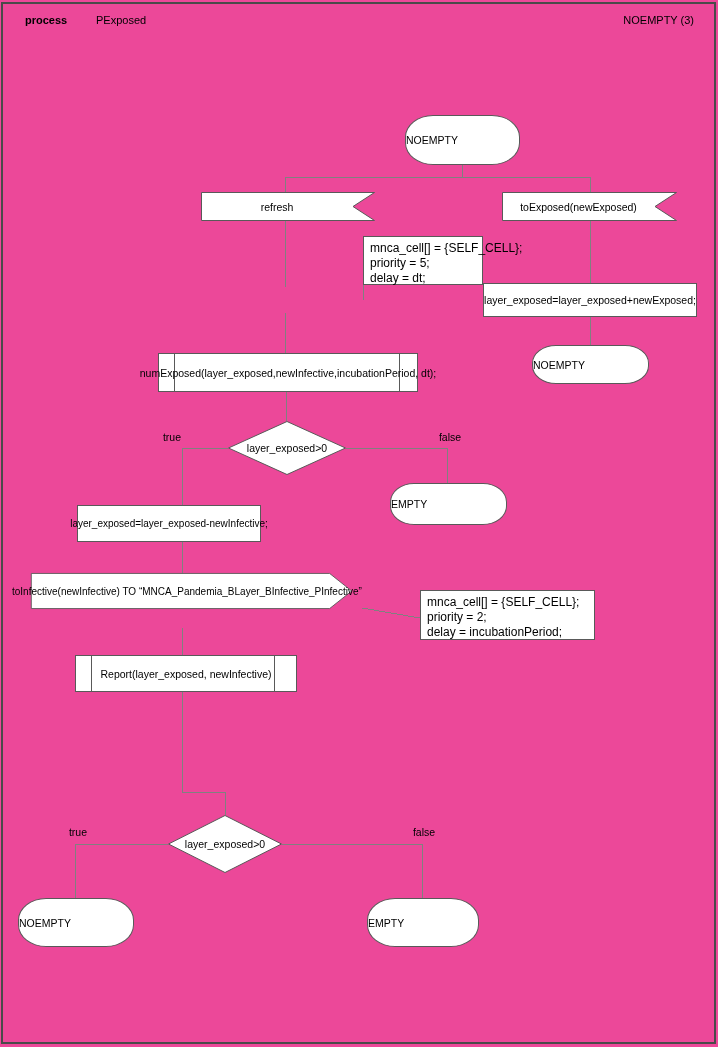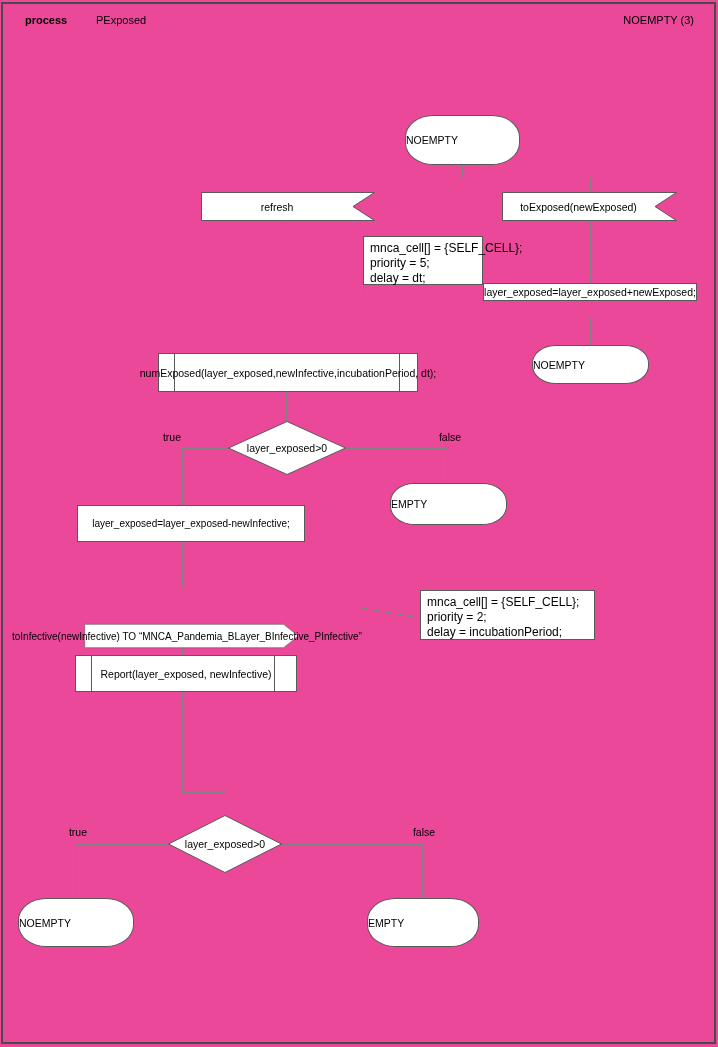--- a/index.html
+++ b/index.html
@@ -72,21 +72,21 @@
     <span class="lbl" style="padding-right:22px;">toExposed(newExposed)</span>
   </div>
 
   <div class="shape note" style="left:363px;top:236px;width:120px;height:49px;box-sizing:border-box;">
     <div>mnca_cell[] = {SELF_CELL};</div>
     <div>priority = 5;</div>
     <div>delay = dt;</div>
   </div>
 
 
-  <div class="shape box" style="left:483px;top:283px;width:214px;height:18px;box-sizing:border-box;">
+  <div class="shape box" style="left:483px;top:283px;width:214px;height:34px;box-sizing:border-box;">
     <span class="lbl" style="font-size:10.5px;">layer_exposed=layer_exposed+newExposed;</span>
   </div>
 
   <div class="shape stadium" style="left:532px;top:345px;width:115px;height:37px;border-radius:24px/18px;">
     <span>NOEMPTY</span>
   </div>
 
   <div class="shape box" style="left:158px;top:353px;width:260px;height:39px;box-sizing:border-box;">
     <div class="bar" style="left:15px;"></div>
     <div class="bar" style="left:240px;"></div>
@@ -99,25 +99,25 @@
     </svg>
     <span class="lbl">layer_exposed&gt;0</span>
   </div>
   <div class="blbl" style="left:152px;top:431px;width:40px;">true</div>
   <div class="blbl" style="left:428px;top:431px;width:44px;">false</div>
 
   <div class="shape stadium" style="left:390px;top:483px;width:115px;height:40px;border-radius:24px/19px;">
     <span>EMPTY</span>
   </div>
 
-  <div class="shape box" style="left:77px;top:505px;width:228px;height:37px;box-sizing:border-box;">
+  <div class="shape box" style="left:77px;top:505px;width:184px;height:37px;box-sizing:border-box;">
     <span class="lbl" style="font-size:10px;">layer_exposed=layer_exposed-newInfective;</span>
   </div>
 
-  <div class="shape" style="left:5px;top:624px;width:357px;height:24px;padding-left:16px;">
+  <div class="shape" style="left:5px;top:573px;width:357px;height:36px;padding-left:16px;">
     <svg class="poly" viewBox="0 0 357 40">
       <polygon points="0.5,0.5 332,0.5 356.5,20 332,39.5 0.5,39.5"></polygon>
     </svg>
     <span class="lbl" style="justify-content:flex-start;padding-left:7px;font-size:10px;">toInfective(newInfective) TO “MNCA_Pandemia_BLayer_BInfective_PInfective”</span>
   </div>
 
   <div class="shape note" style="left:420px;top:590px;width:175px;height:50px;box-sizing:border-box;">
     <div>mnca_cell[] = {SELF_CELL};</div>
     <div>priority = 2;</div>
     <div>delay = incubationPeriod;</div>

